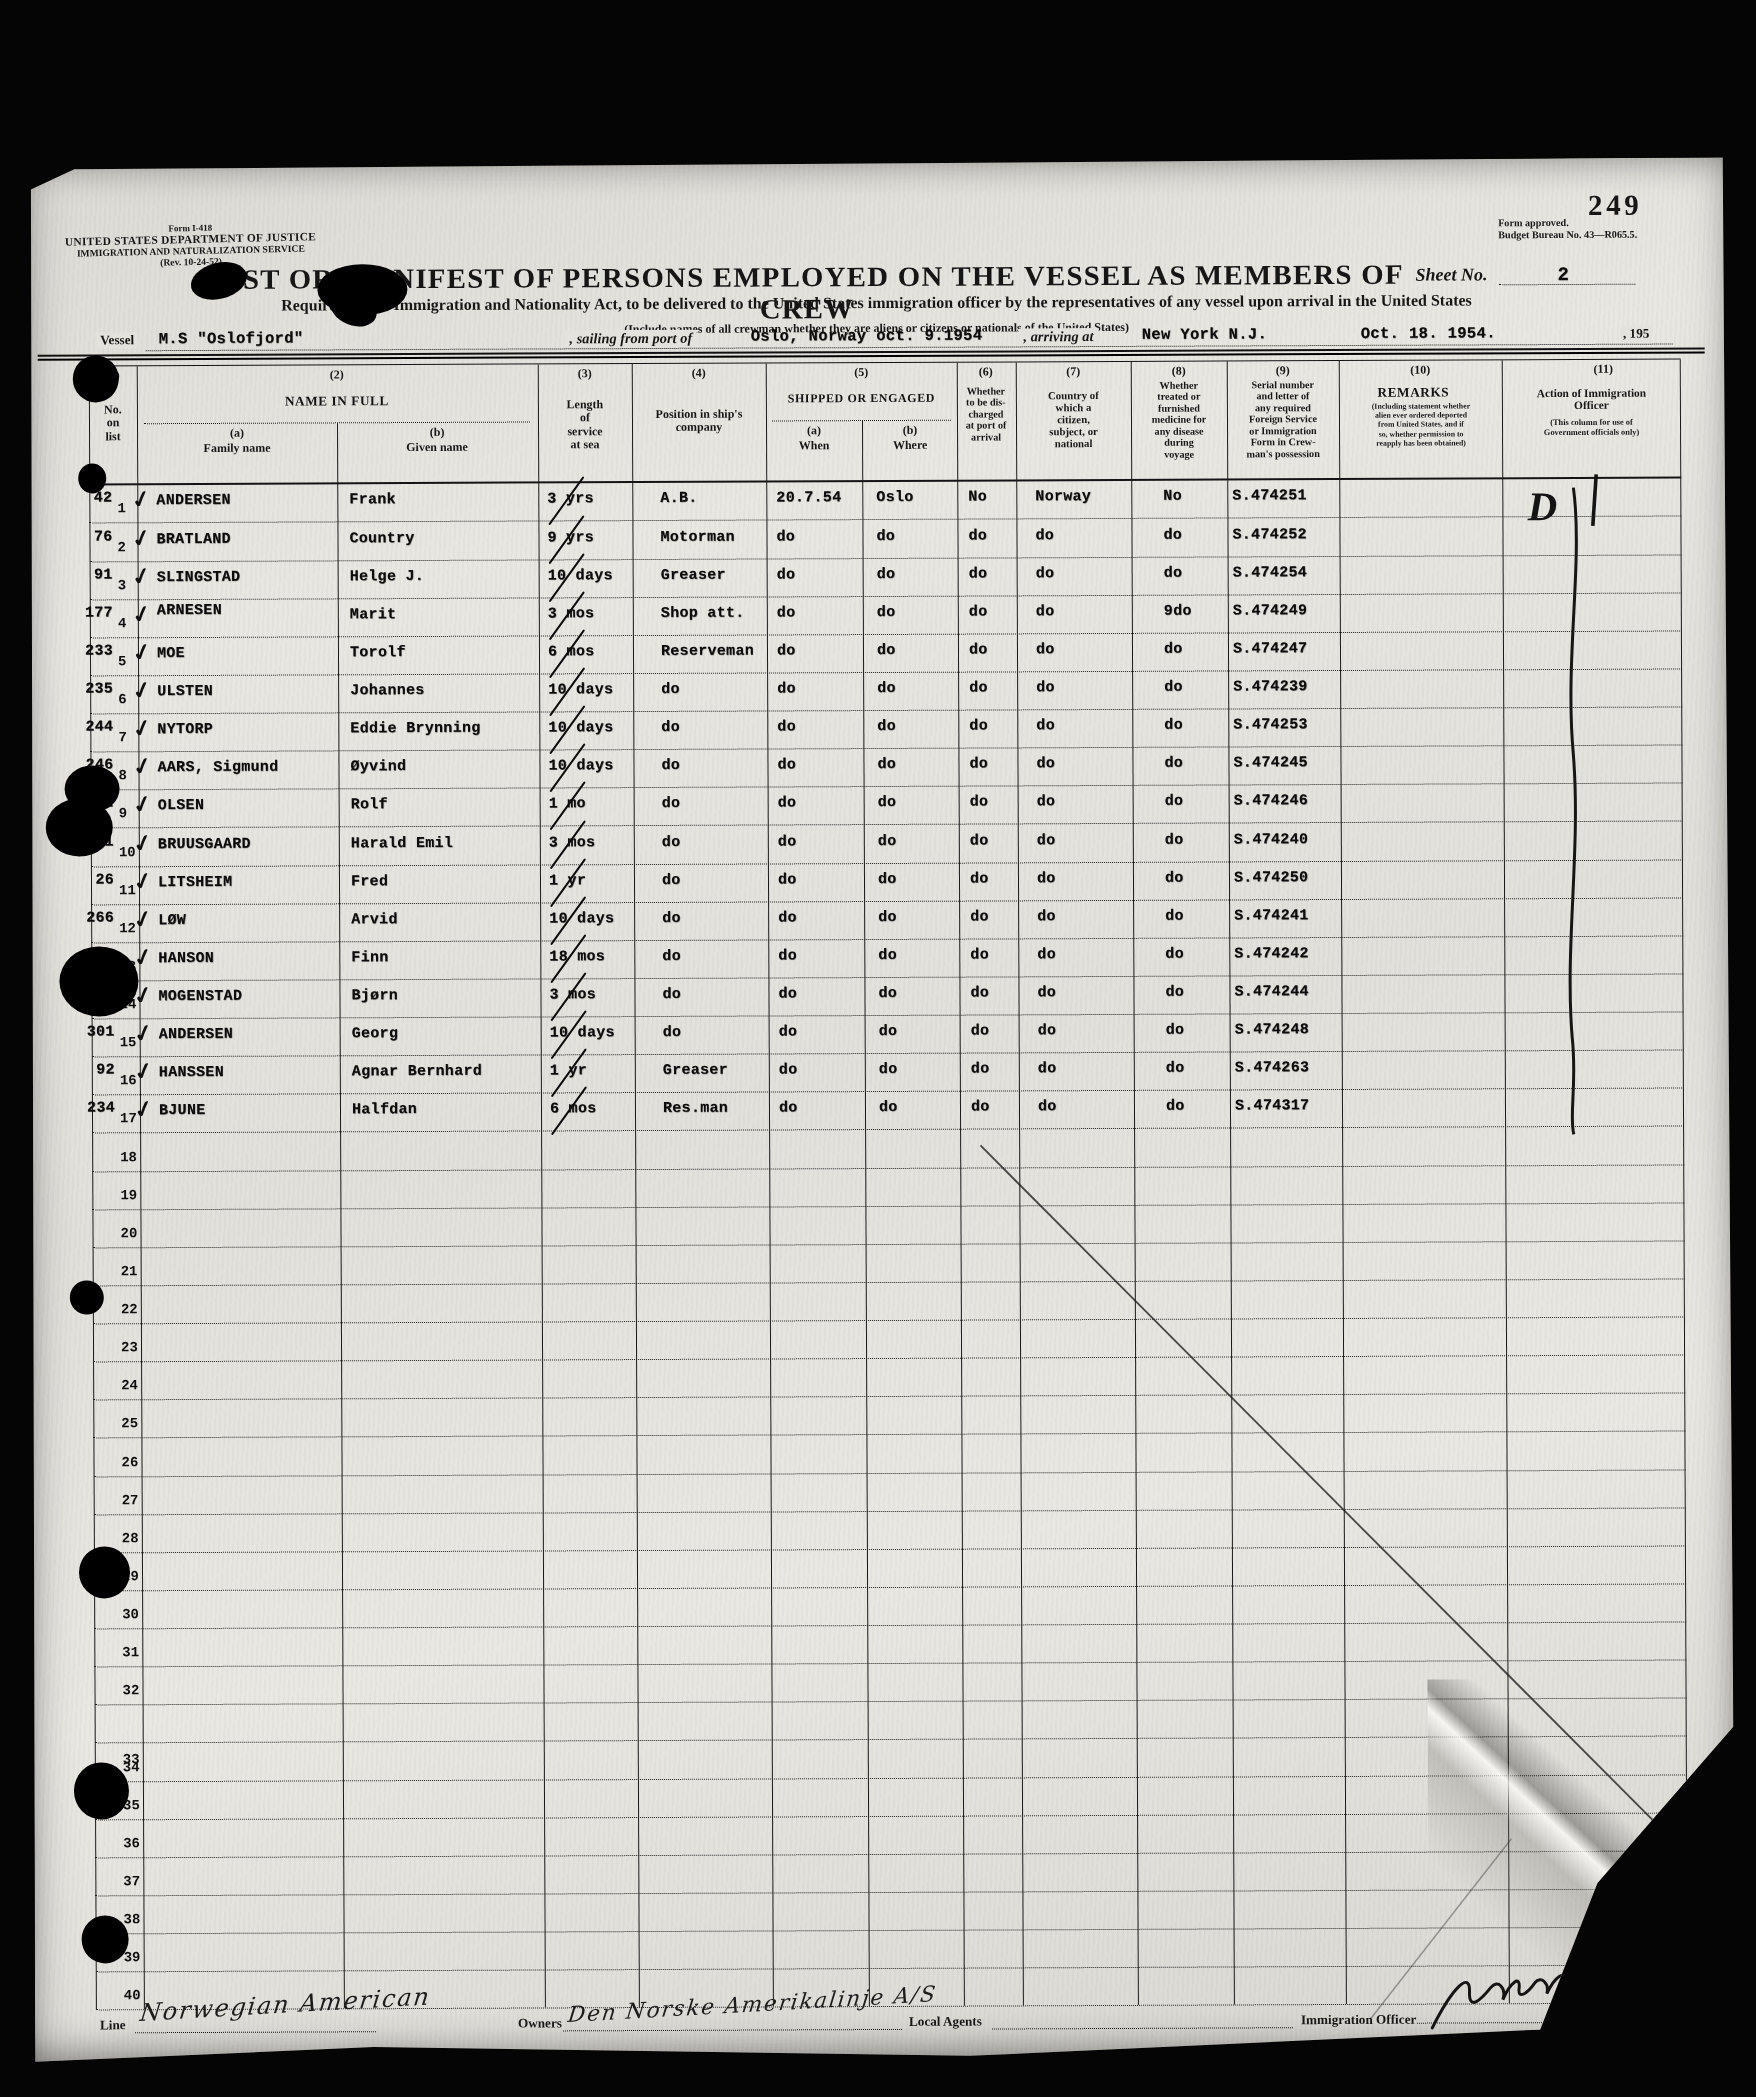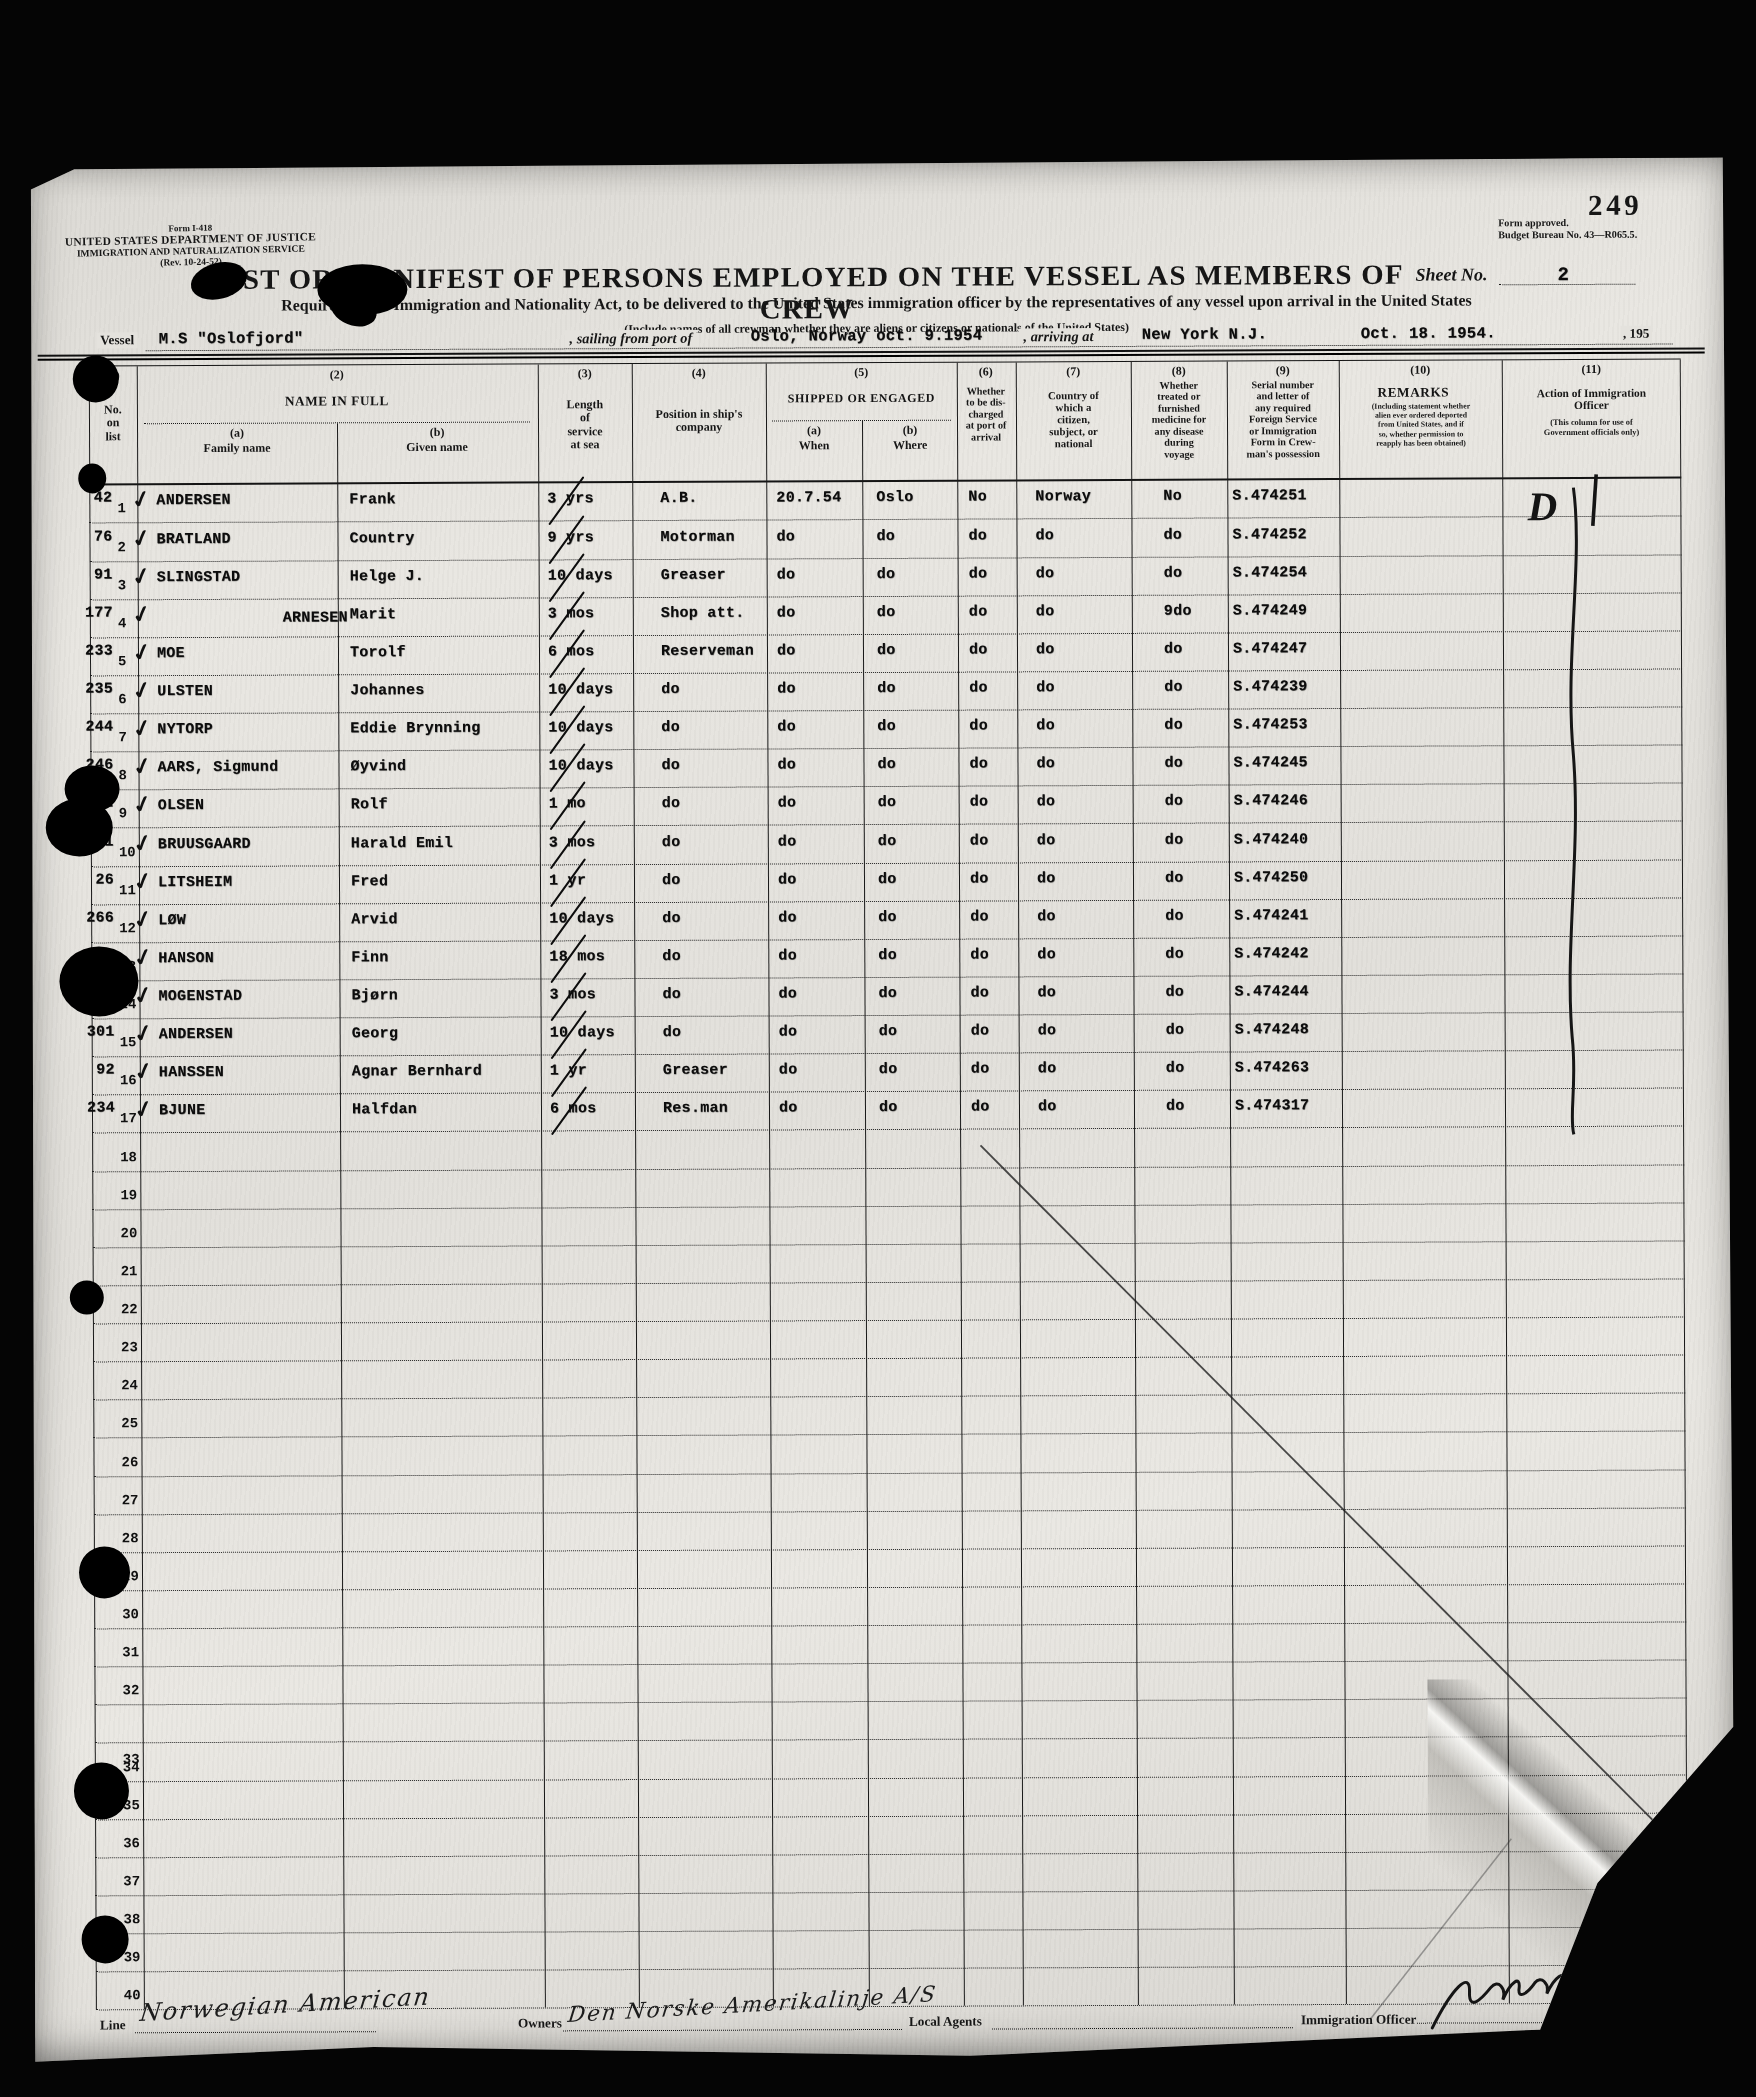--- a/index.html
+++ b/index.html
@@ -145,21 +145,21 @@
 or Immigration
 Form in Crew-
 man's possession</div>
       <div class="cnum" style="left:1250px;width:163px;">(10)</div>
       <div class="cmain" style="left:1250px;width:149px;top:24px;">REMARKS</div>
       <div class="cnote" style="left:1254px;width:156px;top:41px;">(Including statement whether
 alien ever ordered deported
 from United States, and if
 so, whether permission to
 reapply has been obtained)</div>
-      <div class="cnum" style="left:1413px;width:179px;">(11)</div>
+      <div class="cnum" style="left:1413px;width:179px;padding-left:12px;">(11)</div>
       <div class="clabel" style="left:1413px;width:179px;top:26.5px;font-size:11.4px;">Action of Immigration
 Officer</div>
       <div class="cnote" style="left:1417px;width:171px;top:58px;font-size:8.4px;">(This column for use of
 Government officials only)</div>
       <div class="hsolid" style="top:117px;"></div>
     </div>
 
     <svg class="rowsvg" width="1636" height="1527" viewBox="0 0 2720 2540">
       <text x="2392" y="70" font-size="68" font-weight="bold" font-style="italic" font-family="&quot;Liberation Serif&quot;,serif" fill="#141414">D</text>
       <path d="M2506,-6 L2500,80" stroke="#141414" stroke-width="6" fill="none"></path>
@@ -225,21 +225,21 @@
           <div class="cell typed" style="left: 879px; width: 51px; text-align: left; top: 8.4px;">do</div>
           <div class="cell typed" style="left: 946px; width: 99px; text-align: left; top: 8.4px;">do</div>
           <div class="cell typed" style="left: 1074px; width: 69px; text-align: left; top: 8.4px;">do</div>
           <div class="cell typed" style="left: 1143px; width: 108px; text-align: left; top: 8.4px;">S.474254</div>
           <div class="tick">✓</div>
           <div class="lslash"></div>
         </div>
         <div class="row" style="top: 233px;">
           <div class="cell typed" style="left: -25px; width: 48px; text-align: right; top: 4.8px;">177</div>
           <div class="cell lineno" style="left: 28px; width: 19px; text-align: left; top: 15.6px;">4</div>
-          <div class="cell typed" style="left: 67px; width: 178px; text-align: right; top: 11px; margin-left: 13px;">ARNESEN</div>
+          <div class="cell typed" style="left: 67px; width: 178px; text-align: left; top: 3px;">ARNESEN</div>
           <div class="cell typed" style="left: 260px; width: 180px; text-align: left; top: 8.4px;">Marit</div>
           <div class="cell typed" style="left: 458px; width: 81px; text-align: left; top: 8.4px;">3 mos</div>
           <div class="cell typed" style="left: 571px; width: 120px; text-align: left; top: 8.4px;">Shop att.</div>
           <div class="cell typed" style="left: 687px; width: 90px; text-align: left; top: 8.4px;">do</div>
           <div class="cell typed" style="left: 787px; width: 78px; text-align: left; top: 8.4px;">do</div>
           <div class="cell typed" style="left: 879px; width: 51px; text-align: left; top: 8.4px;">do</div>
           <div class="cell typed" style="left: 946px; width: 99px; text-align: left; top: 8.4px;">do</div>
           <div class="cell typed" style="left: 1074px; width: 69px; text-align: left; top: 8.4px;">9do</div>
           <div class="cell typed" style="left: 1143px; width: 108px; text-align: left; top: 8.4px;">S.474249</div>
           <div class="tick">✓</div>

